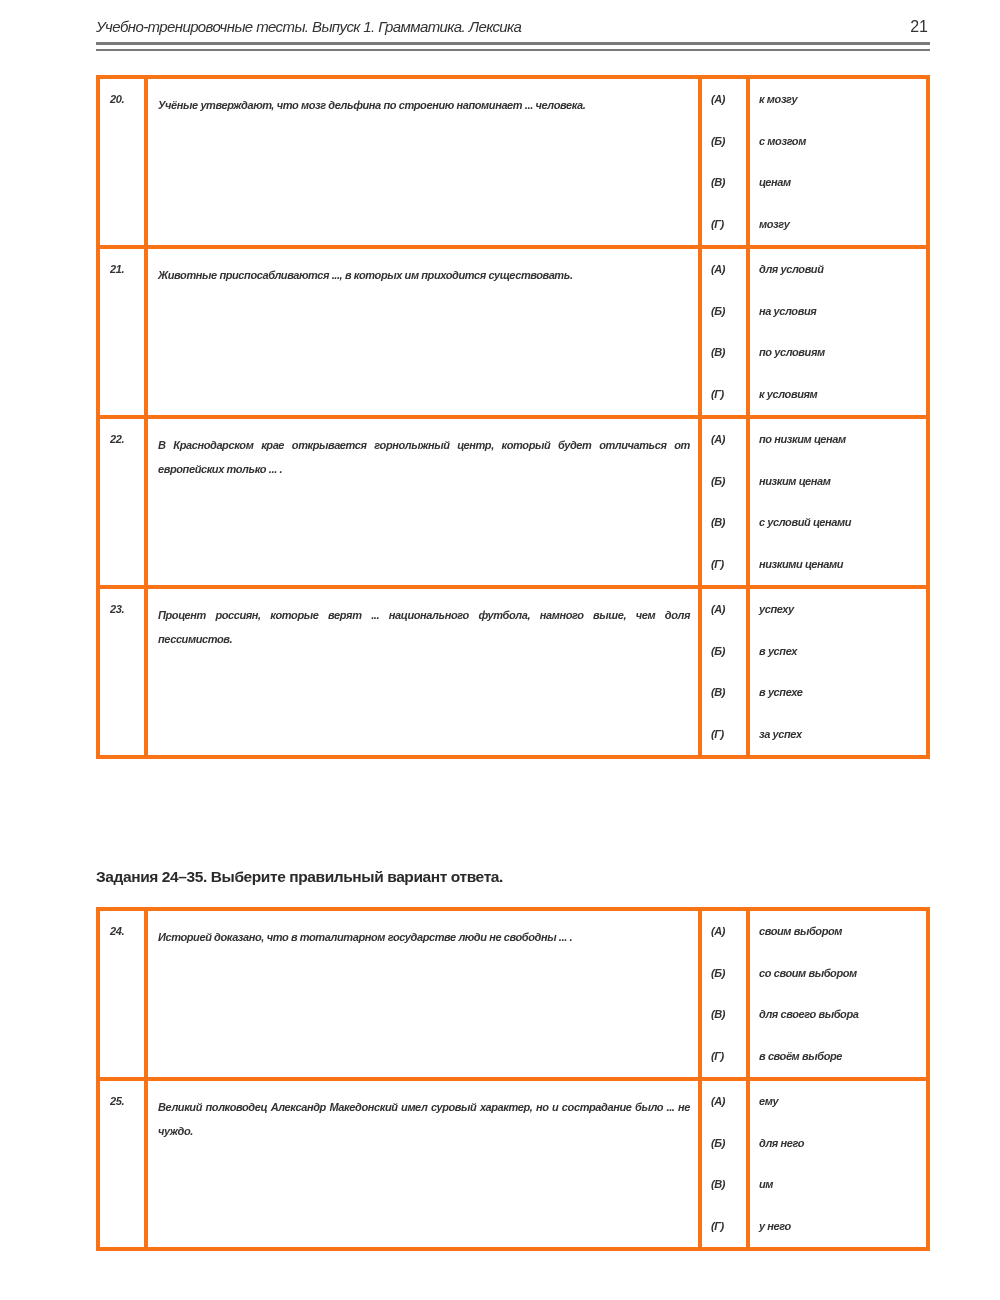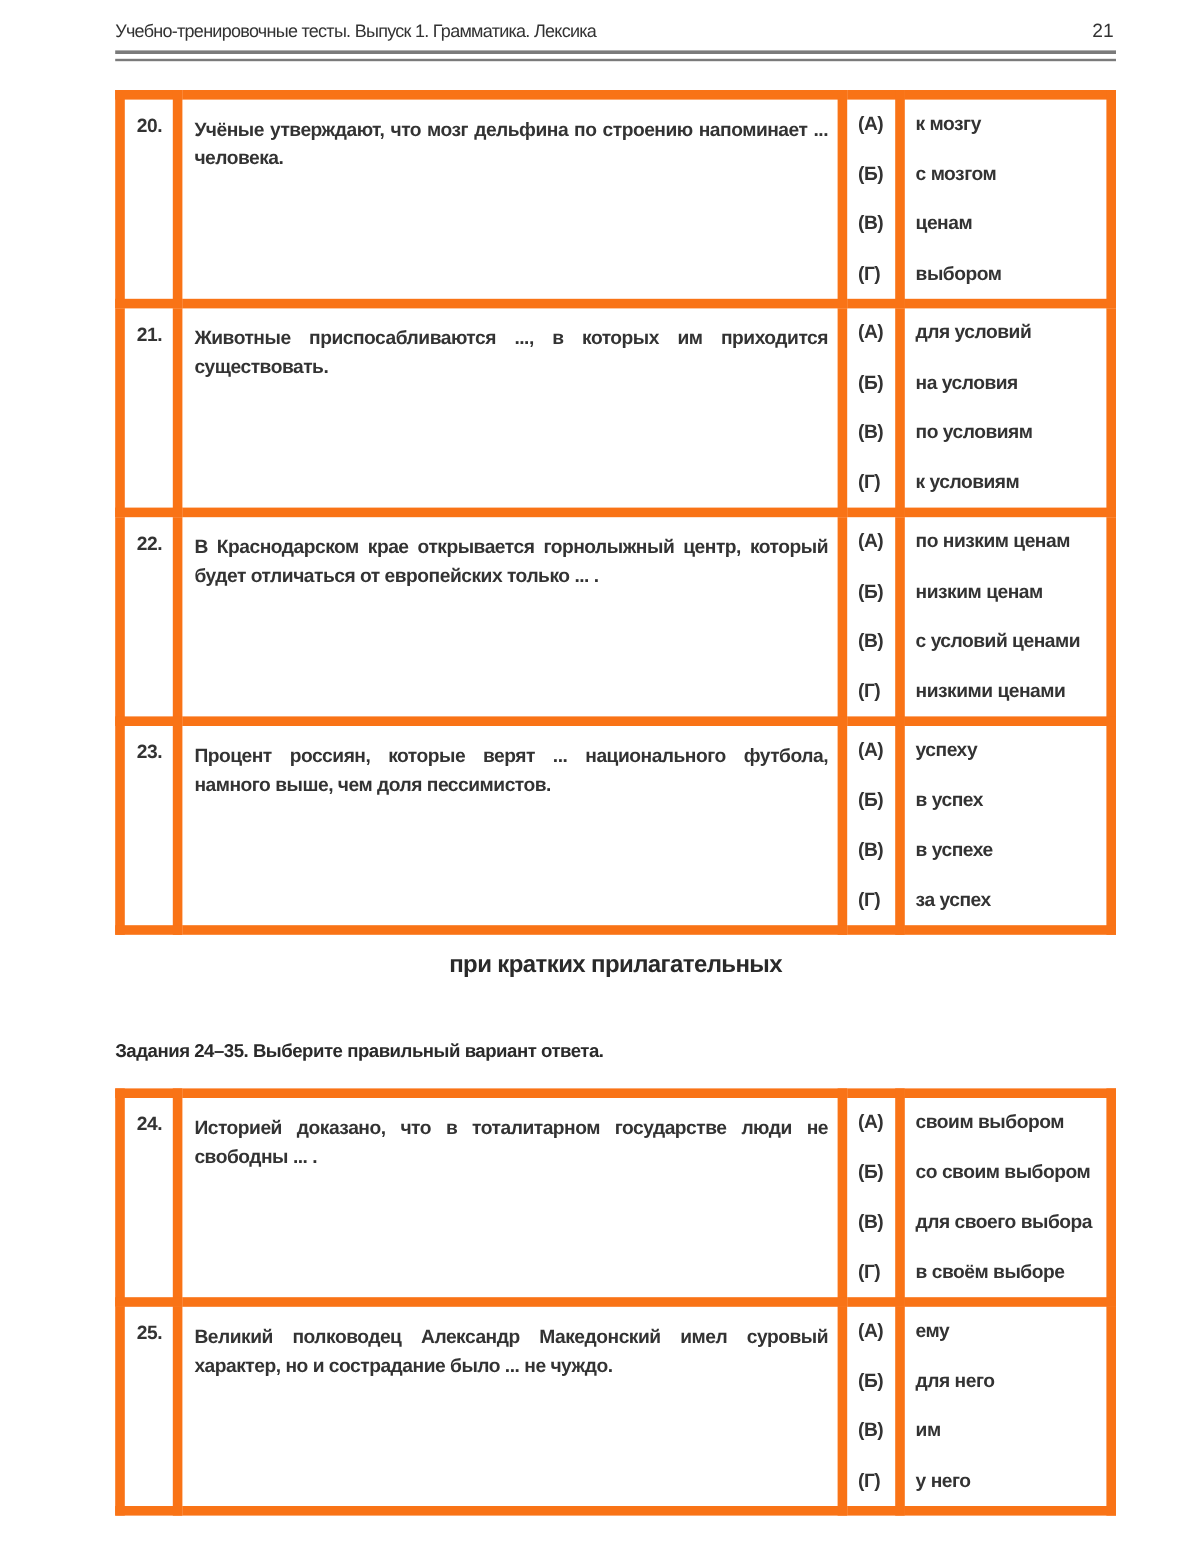--- a/index.html
+++ b/index.html
@@ -6,38 +6,38 @@
   body {
     width: 1000px; height: 1300px; position: relative; overflow: hidden;
     font-family: "Liberation Sans", "DejaVu Sans", sans-serif;
     color: #2a2a2a;
   }
   .header {
     position: absolute; left: 96px; top: 16px; width: 834px; height: 22px;
   }
   .header-title {
     position: absolute; left: 0; top: 2px;
-    font-size: 15px; letter-spacing: -0.6px; color: #333;
+    font-style: italic; font-size: 15px; letter-spacing: -0.6px; color: #333;
   }
   .page-number {
     position: absolute; right: 2px; top: 2px; font-size: 16px; color: #333;
   }
   .rule {
     position: absolute; left: 96px; width: 834px; background: #7a7a7a;
   }
   .rule.r1 { top: 42px; height: 3px; }
   .rule.r2 { top: 49px; height: 2px; }
 
   table.q {
     position: absolute; left: 96px; width: 834px;
     border-collapse: collapse; table-layout: fixed;
   }
   table.q td {
-    border: 8px solid #f97316; vertical-align: top; padding: 0;
-    font-weight: bold; font-size: 16px; letter-spacing: -0.4px; color: #333;
+    border: 4px solid #f97316; vertical-align: top; padding: 0;
+    font-weight: bold; font-size: 11px; letter-spacing: -0.4px; color: #333; font-style: italic;
   }
   table.q td.num { width: 48px; padding: 14px 0 0 10px; box-sizing: border-box; }
   table.q td.stem {
     width: 554px; padding: 14px 8px 16px 10px; box-sizing: border-box;
     text-align: justify; line-height: 24px;
   }
   table.q td.letters { width: 48px; box-sizing: border-box; padding-left: 9px; }
   table.q td.opts { box-sizing: border-box; padding-left: 9px; }
   .opt-line { height: 41.5px; line-height: 41.5px; white-space: nowrap; }
   .q-row { height: 166px; }
@@ -70,21 +70,21 @@
     <td class="letters">
       <div class="opt-line">(А)</div>
       <div class="opt-line">(Б)</div>
       <div class="opt-line">(В)</div>
       <div class="opt-line">(Г)</div>
     </td>
     <td class="opts">
       <div class="opt-line">к мозгу</div>
       <div class="opt-line">с мозгом</div>
       <div class="opt-line">ценам</div>
-      <div class="opt-line">выбором</div>
+      <div class="opt-line">мозгу</div>
     </td>
   </tr>
   <tr class="q-row">
     <td class="num">21.</td>
     <td class="stem">Животные приспосабливаются ..., в которых им приходится существовать.</td>
     <td class="letters">
       <div class="opt-line">(А)</div>
       <div class="opt-line">(Б)</div>
       <div class="opt-line">(В)</div>
       <div class="opt-line">(Г)</div>
@@ -125,21 +125,20 @@
       <div class="opt-line">успеху</div>
       <div class="opt-line">в успех</div>
       <div class="opt-line">в успехе</div>
       <div class="opt-line">за успех</div>
     </td>
   </tr>
 </tbody>
   </table>
 
 <div class="section-title">
-  <div>при кратких прилагательных</div>
 </div>
 <div class="instructions">Задания 24–35. Выберите правильный вариант ответа.</div>
 
 <table class="q" style="top:907px;">
   <tbody>
       <tr class="q-row">
     <td class="num">24.</td>
     <td class="stem">Историей доказано, что в тоталитарном государстве люди не свободны ... .</td>
     <td class="letters">
       <div class="opt-line">(А)</div>

